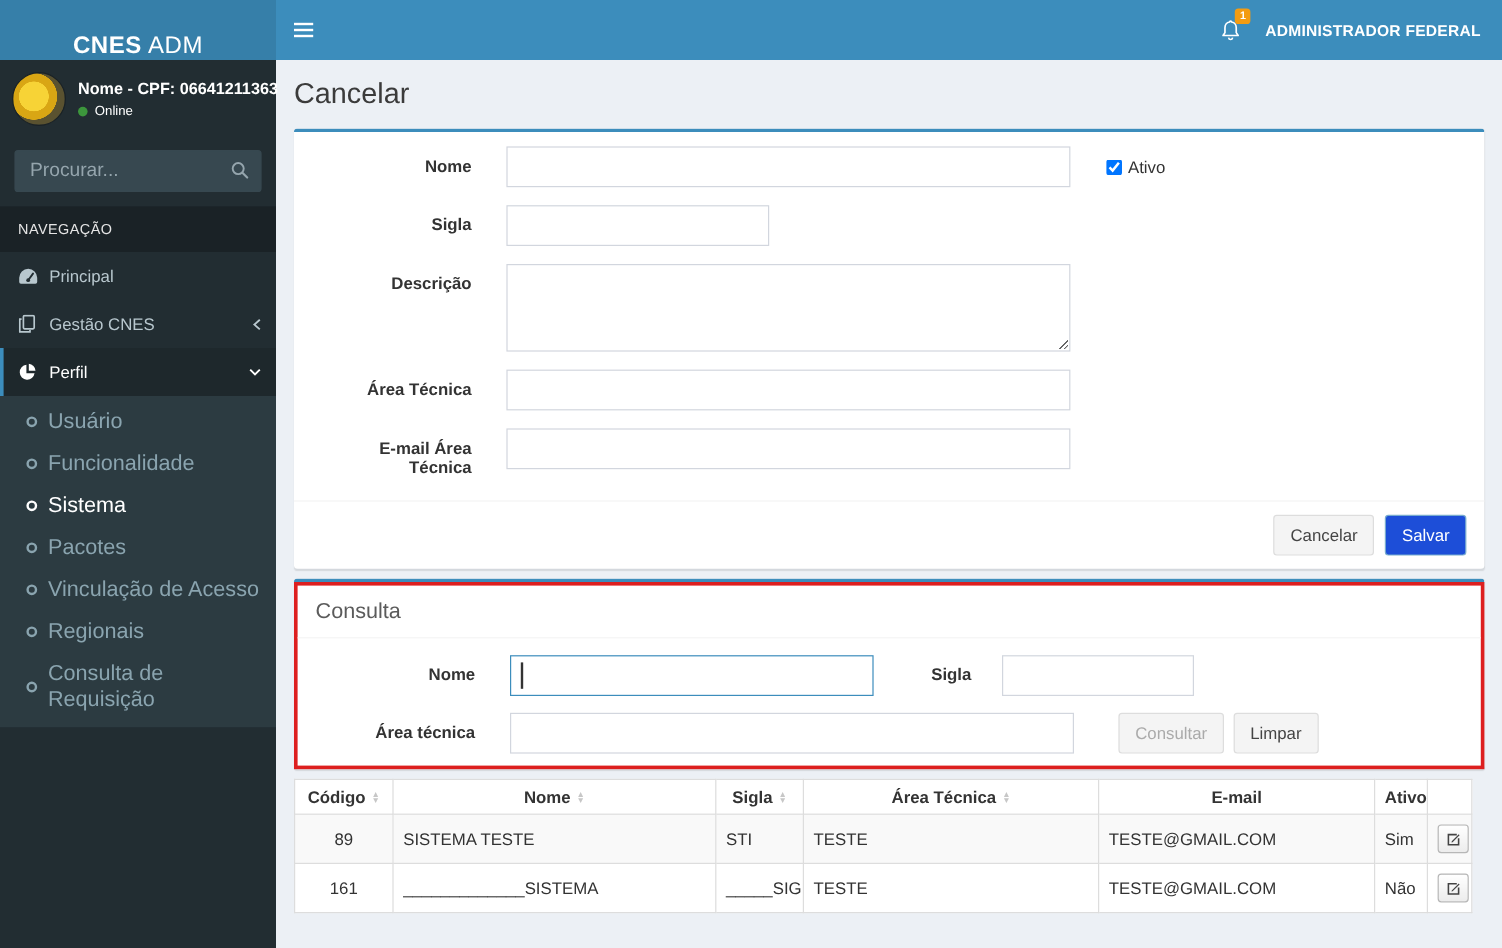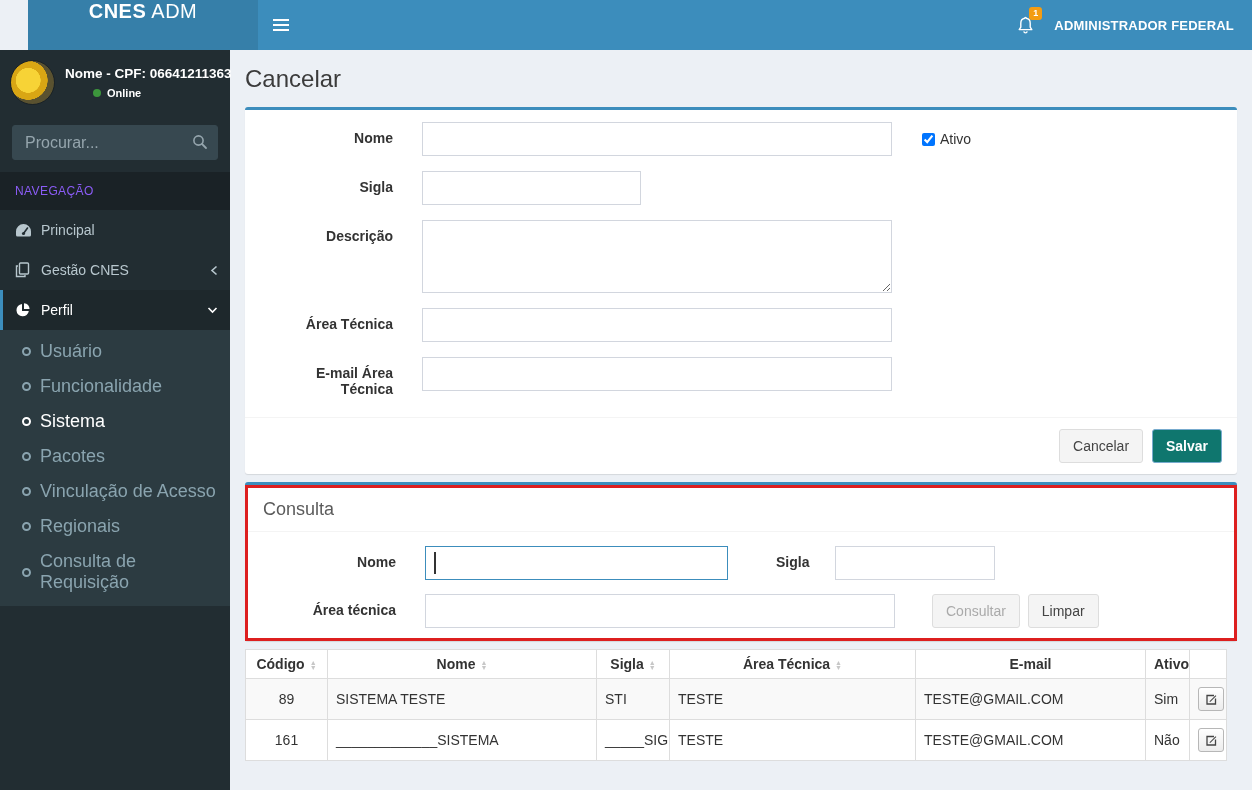--- a/index.html
+++ b/index.html
@@ -1,22 +1,22 @@
 <!DOCTYPE html>
 <html><head>
 <meta charset="utf-8">
 <style>
   * { margin:0; padding:0; box-sizing:border-box; }
   html,body { width:1252px; height:790px; overflow:hidden;
     font-family:"Liberation Sans", sans-serif; font-size:14px; background:#ecf0f5; color:#333; }
 
   
   .topbar { display:flex; height:50px; }
-  .logo { width:230px; background:#367fa9; color:#fff; display:flex; align-items:flex-start; justify-content:center;
-    font-size:20px; letter-spacing:.5px;margin-left:28px; }
+  .logo { width:230px; background:#367fa9; color:#fff; display:flex; align-items:flex-end; justify-content:center;
+    font-size:20px; letter-spacing:.5px; }
   .logo b { font-weight:700; margin-right:5px; }
   .logo span.light { font-weight:300; }
   .navbar { flex:1; background:#3c8dbc; display:flex; align-items:center; }
   .hamburger { width:46px; height:50px; display:flex; align-items:center; justify-content:center; cursor:pointer; }
   .hamburger .bars { width:16px; }
   .hamburger .bars i { display:block; height:2.5px; background:#fff; margin:2.5px 0; }
   .nav-right { margin-left:auto; display:flex; align-items:center; }
   .bell-wrap { position:relative; padding:0 14px; height:50px; display:flex; align-items:center; cursor:pointer; }
   .badge { position:absolute; top:7px; right:6px; background:#f39c12; color:#fff; font-size:9px; font-weight:700;
     padding:2px 4px; border-radius:3px; line-height:1; }
@@ -26,28 +26,28 @@
   .wrap { display:flex; height:740px; }
 
   
   .sidebar { width:230px; background:#222d32; flex-shrink:0; }
   .user-panel { display:flex; padding:10px; align-items:flex-start; }
   .avatar { width:45px; height:45px; border-radius:50%; flex-shrink:0;
     background:radial-gradient(circle at 40% 45%, #f7d336 0 35%, #d9a614 36% 55%, #5a5230 56% 75%, #2e3b2a 76%);
     border:1px solid #1a2226; }
   .user-info { padding:6px 0 0 10px; }
   .user-name { color:#fff; font-weight:700; font-size:13.5px; white-space:nowrap;text-align:center; }
-  .user-status { margin-top:6px; display:flex; align-items:center; color:#fff; font-size:11px; font-weight:700;margin-left:28px; }
+  .user-status { margin-top:6px; display:flex; align-items:center; color:#fff; font-size:11px; font-weight:400; }
   .dot { width:8px; height:8px; border-radius:50%; background:#3c963c; margin-right:6px; }
   .sidebar-search { margin:10px 12px 12px; position:relative; }
   .sidebar-search input { width:100%; height:35px; background:#374850; border:1px solid #374850; border-radius:3px;
     color:#ccc; padding:0 34px 0 12px; font-size:16px; outline:none; font-family:inherit; }
   .sidebar-search input::placeholder { color:#95a5ad; }
   .sidebar-search .mag { position:absolute; right:10px; top:9px; }
-  .nav-header { background:#1a2226; color:#8b5cf6; font-size:12px; padding:12px 15px 12px 15px; letter-spacing:.4px; }
+  .nav-header { background:#1a2226; color:#e5e5e5; font-size:12px; padding:12px 15px 12px 15px; letter-spacing:.4px; }
   .menu-item { display:flex; align-items:center; padding:12px 12px 12px 12px; color:#b8c7ce; cursor:pointer;
     border-left:3px solid transparent; }
   .menu-item .mi-icon { width:26px; display:flex; justify-content:flex-start; }
   .menu-item .mi-label { flex:1; font-size:14px; }
   .menu-item.active { background:#1e282c; border-left-color:#3c8dbc; color:#fff; }
   .submenu { background:#2c3b41; padding:4px 0 6px; }
   .sub-item { display:flex; align-items:center; padding:7px 5px 7px 22px; color:#8aa4af; font-size:18px; cursor:pointer; }
   .sub-item .circle { width:9px; height:9px; border:2px solid #8aa4af; border-radius:50%; margin-right:9px; flex-shrink:0; }
   .sub-item.active { color:#fff; }
   .sub-item.active .circle { border-color:#fff; border-width:2.5px; }
@@ -66,21 +66,21 @@
     font-family:inherit; outline:none; background:#fff; }
   .w-lg { width:470px; } .w-sm { width:219px; }
   textarea.tin { width:470px; height:73px; padding:6px 10px; resize:both; }
   .ativo-wrap { display:flex; align-items:center; margin-left:30px; padding-top:9px; color:#333; }
   .ativo-wrap input { margin-right:5px; }
 
   .box-footer { border-top:1px solid #f4f4f4; padding:11px 15px; text-align:right; }
   .btn { display:inline-block; padding:6px 13px; font-size:14px; border-radius:3px; cursor:pointer;
     font-family:inherit; line-height:20px; }
   .btn-default { background:#f4f4f4; border:1px solid #ddd; color:#444; }
-  .btn-save { background:#0f766e; border:1px solid #77abce; color:#fff; font-weight:700; margin-left:5px; }
+  .btn-save { background:#1d4ed8; border:1px solid #77abce; color:#fff; font-weight:400; margin-left:5px; }
   .btn-disabled { background:#f4f4f4; border:1px solid #ddd; color:#aaa; }
 
   
   .box.consulta { margin-top:8px; }
   .red-wrap { border:3px solid #dd1f1f; }
   .crow { display:flex; align-items:flex-start; margin-bottom:14px; }
   .crow:last-child { margin-bottom:4px; }
   .focus-wrap { position:relative; }
   .tin.focused { border:1px solid #3c8dbc; width:303px; }
   .caret-line { position:absolute; left:9px; top:6px; width:1.5px; height:22px; background:#333; }

